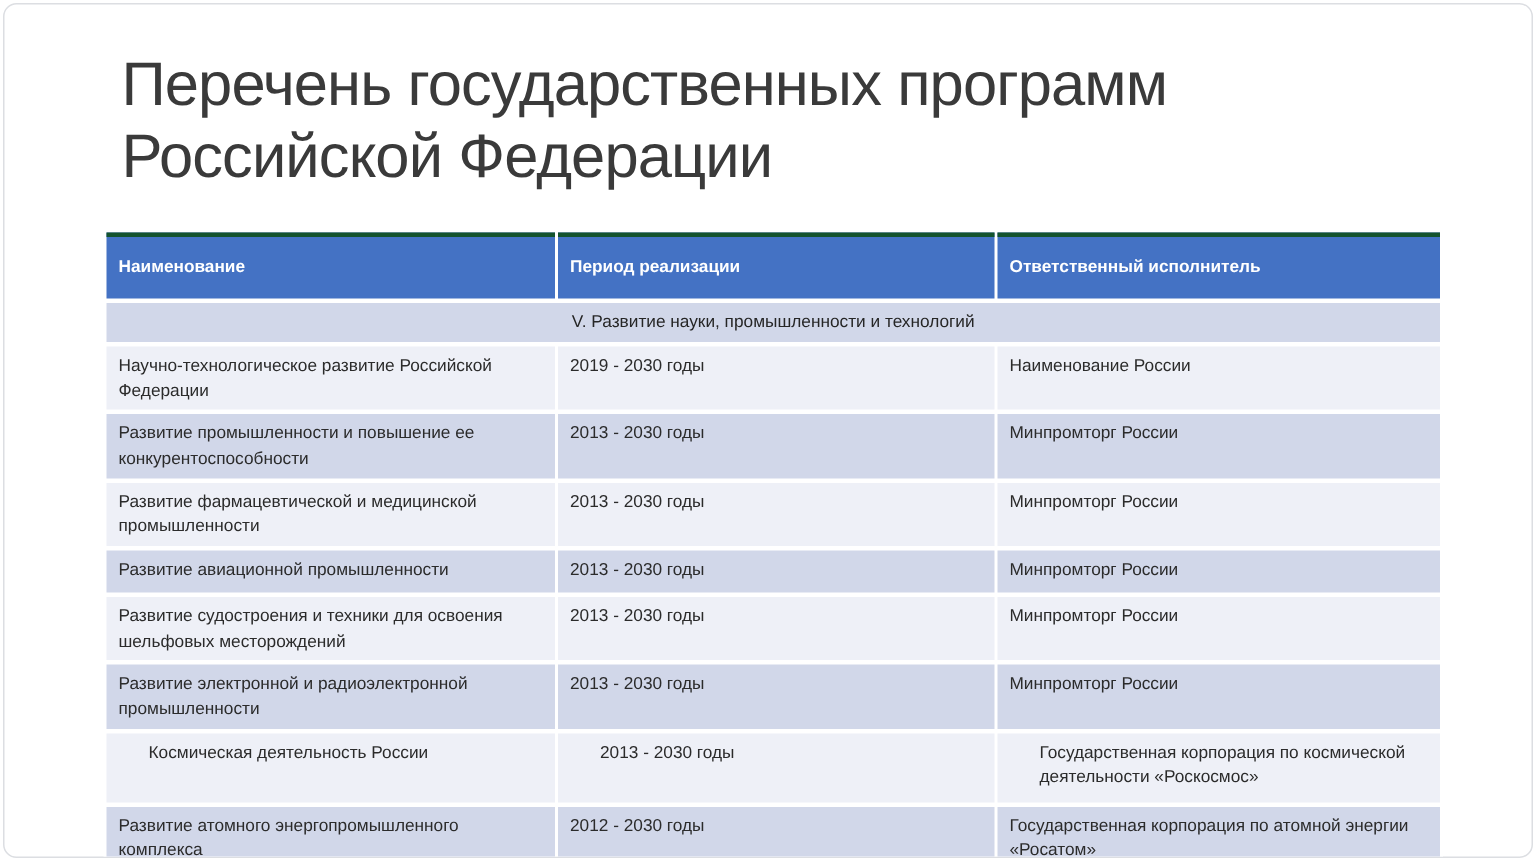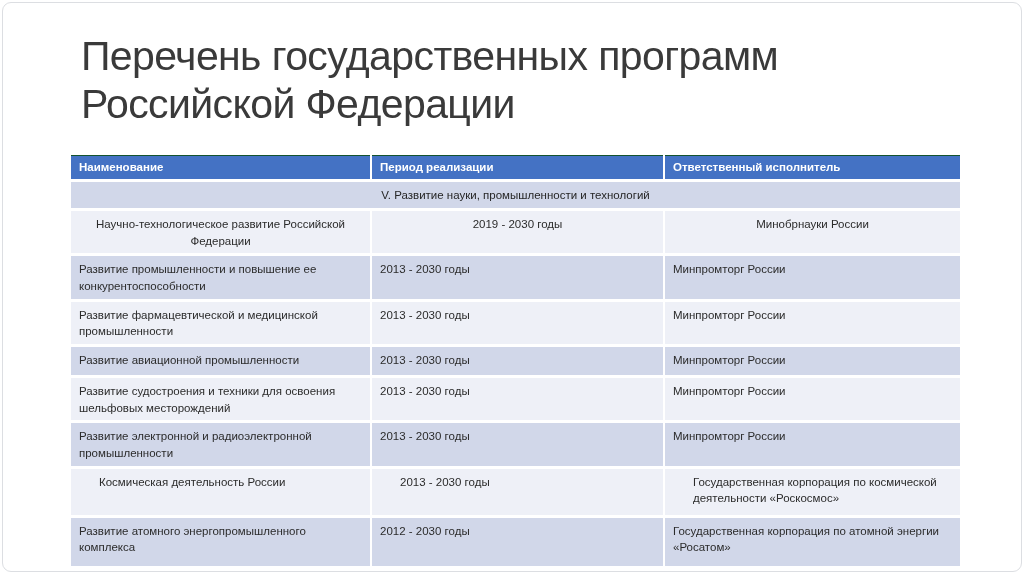--- a/index.html
+++ b/index.html
@@ -44,41 +44,41 @@
   col.c3 { width: 295px; }
   th, td {
     font-size: 11.5px;
     line-height: 1.45;
     padding: 5px 8px 4px 8px;
     vertical-align: top;
     text-align: left;
   }
   thead th {
     background: var(--header-bg, #4472C4);
-    border-top: 1px solid #14532d;
+    border-top: 3px solid #14532d;
     color: var(--header-text, #ffffff);
     font-weight: bold;
-    height: 24px;
+    height: 44px;
     vertical-align: middle;
     padding-top: 2px; padding-bottom: 2px;
   }
   tbody td {
     color: var(--body-text, #2b2b2b);
   }
   
   tbody tr:nth-child(odd) td  { background: var(--band-row-bg, #d1d7e9); }
   tbody tr:nth-child(even) td { background: var(--light-row-bg, #eef0f7); }
   tbody tr.section td {
     text-align: center;
     vertical-align: middle;
     color: #262626;
     height: 26px;
   }
   
-  tbody tr:nth-child(2) td { height: 28px; text-align: center; }
+  tbody tr:nth-child(2) td { height: 28px; }
   tbody tr:nth-child(3) td { height: 34px; }
   tbody tr:nth-child(4) td { height: 32px; margin-top: 15px; }
   tbody tr:nth-child(5) td { height: 28px; }
   tbody tr:nth-child(6) td { height: 33px; }
   tbody tr:nth-child(7) td { height: 32px; }
   tbody tr:nth-child(8) td { height: 46px; padding-left: 28px; }
   tbody tr:nth-child(9) td { height: 48px; }
 </style>
 </head>
 <body>
@@ -100,21 +100,21 @@
           <th>Ответственный исполнитель</th>
         </tr>
       </thead>
       <tbody>
         <tr class="section">
           <td colspan="3">V. Развитие науки, промышленности и технологий</td>
         </tr>
         <tr>
           <td>Научно-технологическое развитие Российской Федерации</td>
           <td>2019 - 2030 годы</td>
-          <td>Минобрнауки России</td>
+          <td>Наименование России</td>
         </tr>
         <tr>
           <td>Развитие промышленности и повышение ее конкурентоспособности</td>
           <td>2013 - 2030 годы</td>
           <td>Минпромторг России</td>
         </tr>
         <tr>
           <td>Развитие фармацевтической и медицинской промышленности</td>
           <td>2013 - 2030 годы</td>
           <td>Минпромторг России</td>

